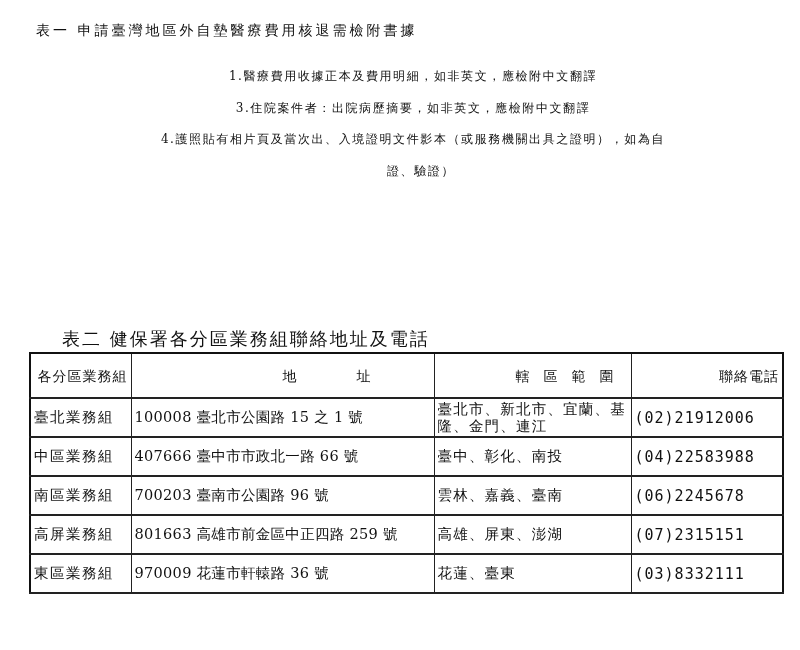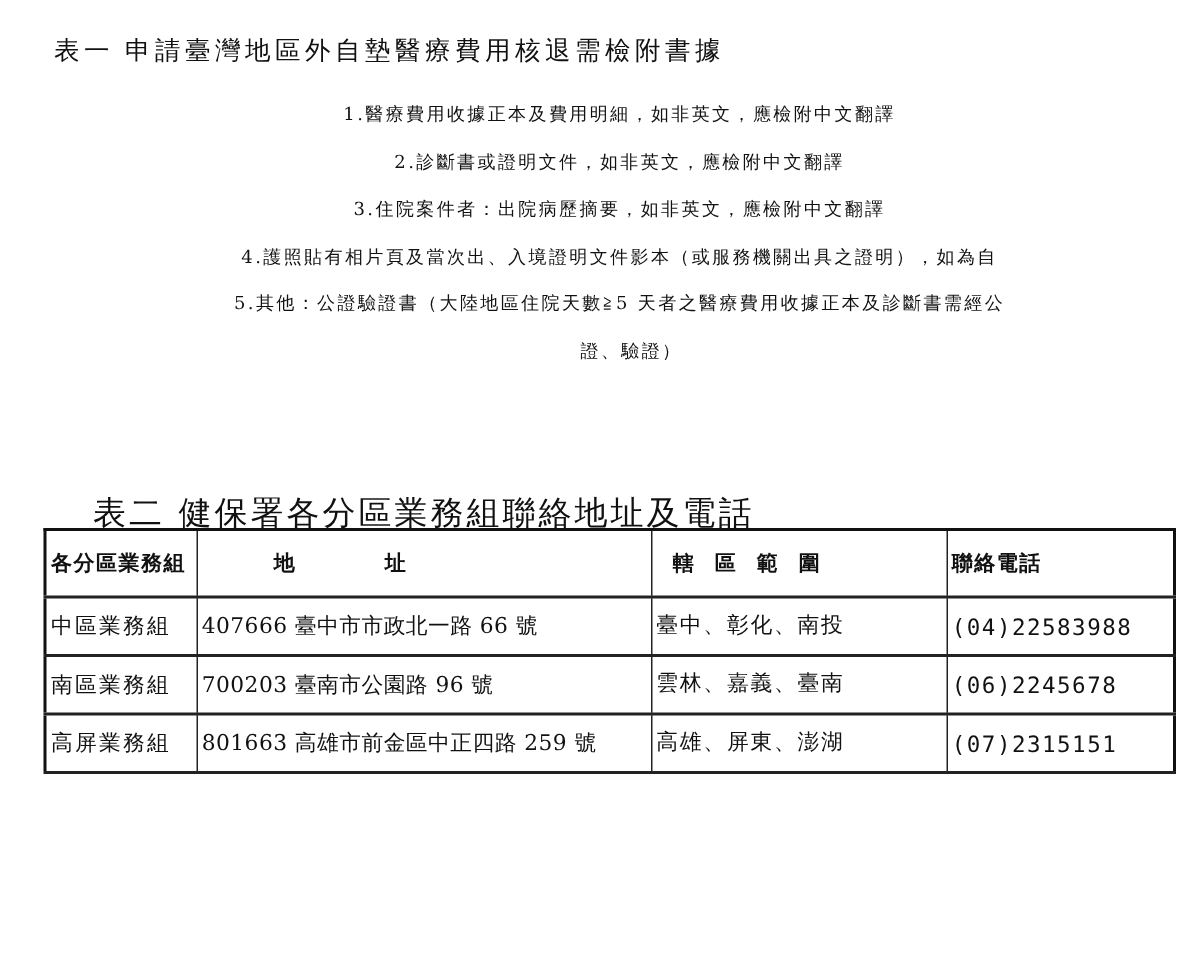--- a/index.html
+++ b/index.html
@@ -3,73 +3,71 @@
 <meta charset="utf-8">
 <style>
   html, body { margin: 0; padding: 0; background: #ffffff; }
   body {
     width: 800px; height: 650px; position: relative; overflow: hidden;
     font-family: "DejaVu Serif", "Liberation Serif", serif;
     color: #111111;
   }
   .title1 {
     position: absolute; left: 36px; top: 22px;
-    font-size: 17px; letter-spacing: 3px; white-space: nowrap; font-family: Liberation Serif, serif;
+    font-size: 14px; letter-spacing: 3px; white-space: nowrap;
   }
   .list {
     position: absolute; left: 38px; top: 61px; width: 750px;
     font-size: 12px; line-height: 31.5px; letter-spacing: 1.6px; text-align: center;
   }
   .list .item { white-space: nowrap; }
   .list .cont { padding-left: 16px; white-space: nowrap; }
   .title2 {
     position: absolute; left: 62px; top: 327px;
-    font-size: 22px; letter-spacing: 2px; white-space: nowrap;
+    font-size: 18px; letter-spacing: 2px; white-space: nowrap;
   }
   table.contacts {
     position: absolute; left: 29px; top: 352px;
     width: 753px; border-collapse: collapse;
     table-layout: fixed;
     border: 2px solid #111;
   }
   table.contacts col.c1 { width: 101px; }
   table.contacts col.c2 { width: 303px; }
   table.contacts col.c3 { width: 197px; }
   table.contacts col.c4 { width: 152px; }
   table.contacts th, table.contacts td {
     border: 1px solid #222;
     padding: 0 3px;
     vertical-align: middle;
   }
   table.contacts tr { border-bottom: 2px solid #222; }
   table.contacts th {
-    height: 43px; font-size: 14px; font-weight: bold; text-align: left;
+    height: 43px; font-size: 14px; font-weight: normal; text-align: right;
     letter-spacing: 1px; line-height: 20px; margin-left: 12px;
   }
   table.contacts th.addr { letter-spacing: 60px; padding-left: 51px; }
   table.contacts th.region { letter-spacing: 14px; padding-left: 14px; }
   table.contacts td { height: 37px; font-size: 14.5px; letter-spacing: 1.5px; }
   table.contacts td.addr { letter-spacing: 0.3px; font-size: 14.5px; }
   table.contacts td.region { line-height: 17px; letter-spacing: 1.2px; }
   table.contacts td.phone {
     font-family: "DejaVu Sans Mono", "Liberation Mono", monospace;
     font-size: 15px; letter-spacing: 1px;
   }
 </style>
 </head>
 <body>
 
 <div class="title1">表一  申請臺灣地區外自墊醫療費用核退需檢附書據</div>
 
 <div class="list">
   <div class="item">1.醫療費用收據正本及費用明細，如非英文，應檢附中文翻譯</div>
-  <div class="item">2.診斷書或證明文件，如非英文，應檢附中文翻譯</div>
   <div class="item">3.住院案件者：出院病歷摘要，如非英文，應檢附中文翻譯</div>
   <div class="item">4.護照貼有相片頁及當次出、入境證明文件影本（或服務機關出具之證明），如為自</div>
-  <div class="item">5.其他：公證驗證書（大陸地區住院天數≧5 天者之醫療費用收據正本及診斷書需經公</div>
   <div class="cont">證、驗證）</div>
 </div>
 
 <div class="title2">表二 健保署各分區業務組聯絡地址及電話</div>
 
 <table class="contacts">
   <colgroup>
       <col class="c1">
       <col class="c2">
       <col class="c3">
@@ -78,31 +76,43 @@
   <thead>
     <tr>
       <th>各分區業務組</th>
       <th class="addr">地址</th>
       <th class="region">轄區範圍</th>
       <th>聯絡電話</th>
     </tr>
   </thead>
   <tbody>
     <tr>
+      <td>臺北業務組</td>
+      <td class="addr">100008 臺北市公園路 15 之 1 號</td>
+      <td class="region">臺北市、新北市、宜蘭、基隆、金門、連江</td>
+      <td class="phone">(02)21912006</td>
+    </tr>
+    <tr>
       <td>中區業務組</td>
       <td class="addr">407666 臺中市市政北一路 66 號</td>
       <td class="region">臺中、彰化、南投</td>
       <td class="phone">(04)22583988</td>
     </tr>
     <tr>
       <td>南區業務組</td>
       <td class="addr">700203 臺南市公園路 96 號</td>
       <td class="region">雲林、嘉義、臺南</td>
       <td class="phone">(06)2245678</td>
     </tr>
     <tr>
       <td>高屏業務組</td>
       <td class="addr">801663 高雄市前金區中正四路 259 號</td>
       <td class="region">高雄、屏東、澎湖</td>
       <td class="phone">(07)2315151</td>
     </tr>
+    <tr>
+      <td>東區業務組</td>
+      <td class="addr">970009 花蓮市軒轅路 36 號</td>
+      <td class="region">花蓮、臺東</td>
+      <td class="phone">(03)8332111</td>
+    </tr>
   </tbody>
 </table>
 
 </body></html>

